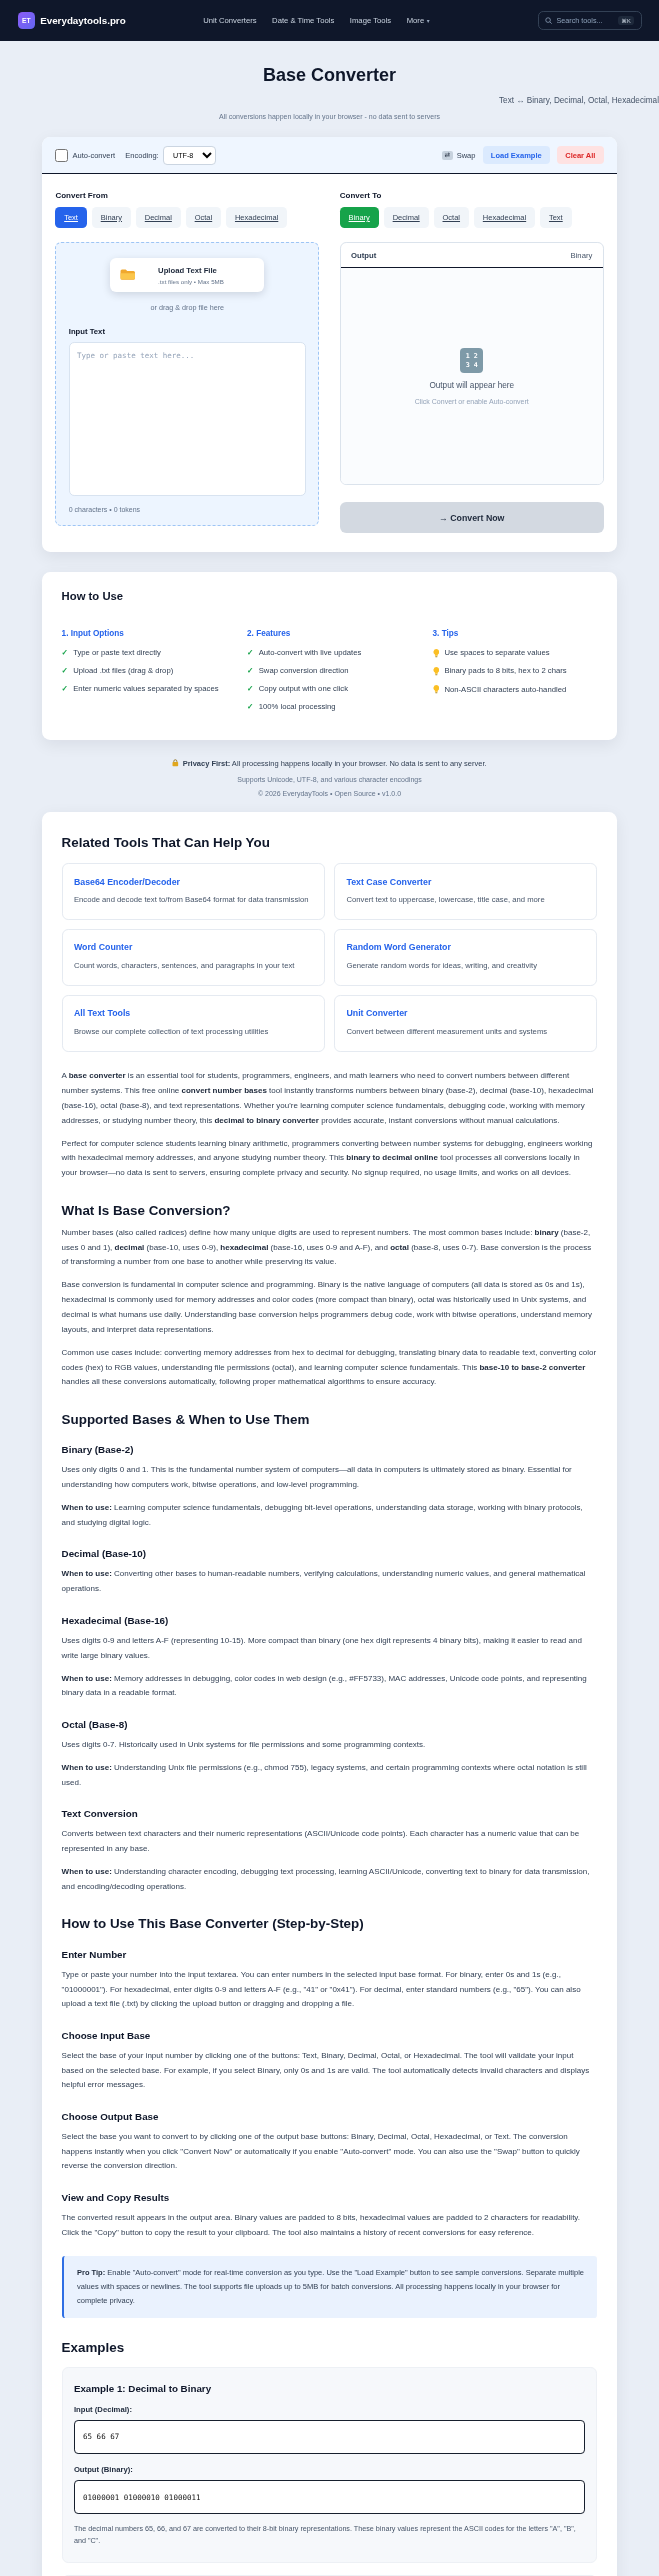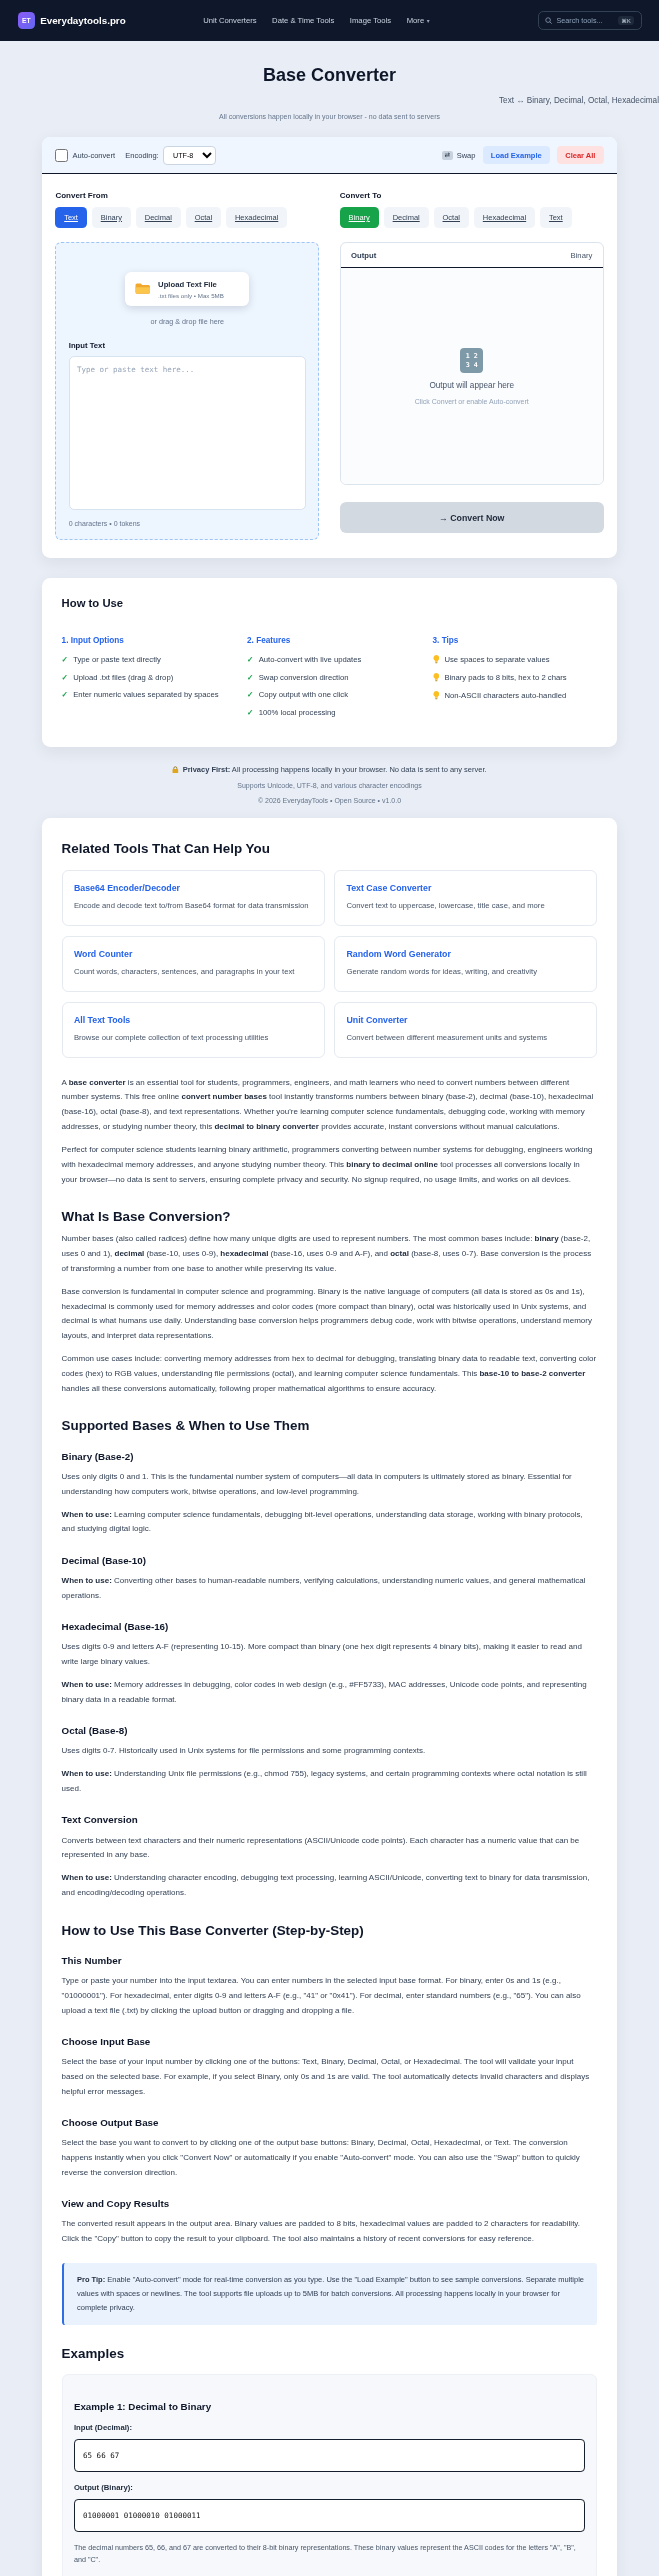--- a/index.html
+++ b/index.html
@@ -41,21 +41,21 @@
   .ghost-red { background: #fee2e2; color: #dc2626; border: none; border-radius: 4.1px; padding: 4.6px 8.2px; font-size: 7.5px; font-weight: 600; }
 
   .conv-body { display: grid; grid-template-columns: 1fr 1fr; gap: 20.6px; padding: 16.5px 13.4px 18.5px; }
   .col-label { font-weight: bold; font-size: 8px; margin-bottom: 7.7px; }
   .base-btns { display: flex; gap: 5.2px; flex-wrap: wrap; margin-bottom: 14.4px; }
   .base-btn { padding: 5.7px 8.8px; border-radius: 4.6px; background: #f1f5f9; color: #334155; font-size: 7.5px; border: none; text-decoration: underline; }
   .base-btn.on-blue { background: #2563eb; color: #fff; }
   .base-btn.on-green { background: #16a34a; color: #fff; }
 
   .input-zone { border: 1px dashed #9ec5f5; background: #edf5ff; border-radius: 6.2px; padding: 14.4px 12.4px 12.4px; }
-  .upload-card { background: #fff; border-radius: 6.2px; box-shadow: 0 2.6px 8.2px rgba(2,12,27,.14); width: 124px; margin: 15px auto 0; padding: 7.7px 9.3px; display: flex; gap: 8px; align-items: center; cursor: pointer; }
+  .upload-card { background: #fff; border-radius: 6.2px; box-shadow: 0 2.6px 8.2px rgba(2,12,27,.14); width: 154px; margin: 1px auto 0; padding: 7.7px 9.3px; display: flex; gap: 23px; align-items: center; cursor: pointer; }
   .up-title { font-weight: 600; font-size: 7.7px; color: #1e293b; }
   .up-sub { font-size: 6.2px; color: #64748b; margin-top: 2.6px; }
   .drag-note { text-align: center; color: #64748b; font-size: 7.2px; margin: 10.3px 0 15.5px; }
   .input-label { font-weight: bold; font-size: 7.7px; margin-bottom: 6.2px; }
   .input-zone textarea { width: 100%; height: 154px; border: 0.5px solid #d8e3f0; border-radius: 5.2px; background: #fff; padding: 7.2px; font-family: "DejaVu Sans Mono", monospace; font-size: 7.5px; color: #0f172a; resize: none; outline: none; }
   .input-zone textarea::placeholder { color: #94a3b8; }
   .stats { color: #64748b; font-size: 7px; margin-top: 7.2px; }
 
   .output-panel { border: 0.5px solid #dbe3ec; border-radius: 6.2px; overflow: hidden; background: #fff; }
   .output-head { display: flex; justify-content: space-between; align-items: center; padding: 7.7px 10.3px; border-bottom: 1px solid #0f172a; font-size: 7.7px; }
@@ -91,21 +91,21 @@
   .content strong { color: #1e293b; }
 
   .tool-grid { display: grid; grid-template-columns: 1fr 1fr; gap: 9.3px; margin: 13.4px 0 17.5px; }
   .tool-card { border: 0.5px solid #e5eaf1; border-radius: 6.2px; padding: 12.4px 11.3px; cursor: pointer; }
   .tool-card .tt { color: #2563eb; font-size: 8.8px; font-weight: 700; }
   .tool-card .td { color: #475569; font-size: 7.7px; line-height: 1.65; margin-top: 7.2px; }
 
   .protip { background: #eaf2fe; border-left: 2.1px solid #2f6fe4; padding: 10.3px 13.4px; border-radius: 3.1px; margin: 15.5px 0 17.5px; font-size: 7.5px; line-height: 1.85; color: #334155; }
 
   .example { background: #f6f8fb; border: 0.5px solid #edf0f5; border-radius: 6.2px; padding: 14.4px 11.3px; margin: 12.4px 0; }
-  .example h3 { margin-top: 12px; }
+  .example h3 { margin-top: 0; }
   .ex-label { font-weight: bold; font-size: 7.7px; margin: 11.3px 0 6.2px; color: #1e293b; }
   .code { background: #fff; border: 0.8px solid #17202e; border-radius: 4.1px; padding: 11.3px 8.2px; font-family: "DejaVu Sans Mono", monospace; font-size: 7.5px; color: #111; }
   .ex-caption { font-size: 7.2px; color: #475569; margin-top: 9.3px; line-height: 1.7; }
 </style>
 </head>
 <body>
 
 <nav class="nav">
   <a class="brand">
     <span class="logo">ET</span>
@@ -358,21 +358,21 @@
         <div>
         <h3>Text Conversion</h3>
         <p>Converts between text characters and their numeric representations (ASCII/Unicode code points). Each character has a numeric value that can be represented in any base.</p>
         <p><strong>When to use:</strong><span> Understanding character encoding, debugging text processing, learning ASCII/Unicode, converting text to binary for data transmission, and encoding/decoding operations.</span></p>
       </div>
       </div>
 
     <h2 class="sec">How to Use This Base Converter (Step-by-Step)</h2>
     <div>
         <div>
-        <h3>This Number</h3>
+        <h3>Enter Number</h3>
         <p>Type or paste your number into the input textarea. You can enter numbers in the selected input base format. For binary, enter 0s and 1s (e.g., "01000001"). For hexadecimal, enter digits 0-9 and letters A-F (e.g., "41" or "0x41"). For decimal, enter standard numbers (e.g., "65"). You can also upload a text file (.txt) by clicking the upload button or dragging and dropping a file.</p>
       </div>
         <div>
         <h3>Choose Input Base</h3>
         <p>Select the base of your input number by clicking one of the buttons: Text, Binary, Decimal, Octal, or Hexadecimal. The tool will validate your input based on the selected base. For example, if you select Binary, only 0s and 1s are valid. The tool automatically detects invalid characters and displays helpful error messages.</p>
       </div>
         <div>
         <h3>Choose Output Base</h3>
         <p>Select the base you want to convert to by clicking one of the output base buttons: Binary, Decimal, Octal, Hexadecimal, or Text. The conversion happens instantly when you click "Convert Now" or automatically if you enable "Auto-convert" mode. You can also use the "Swap" button to quickly reverse the conversion direction.</p>
       </div>

